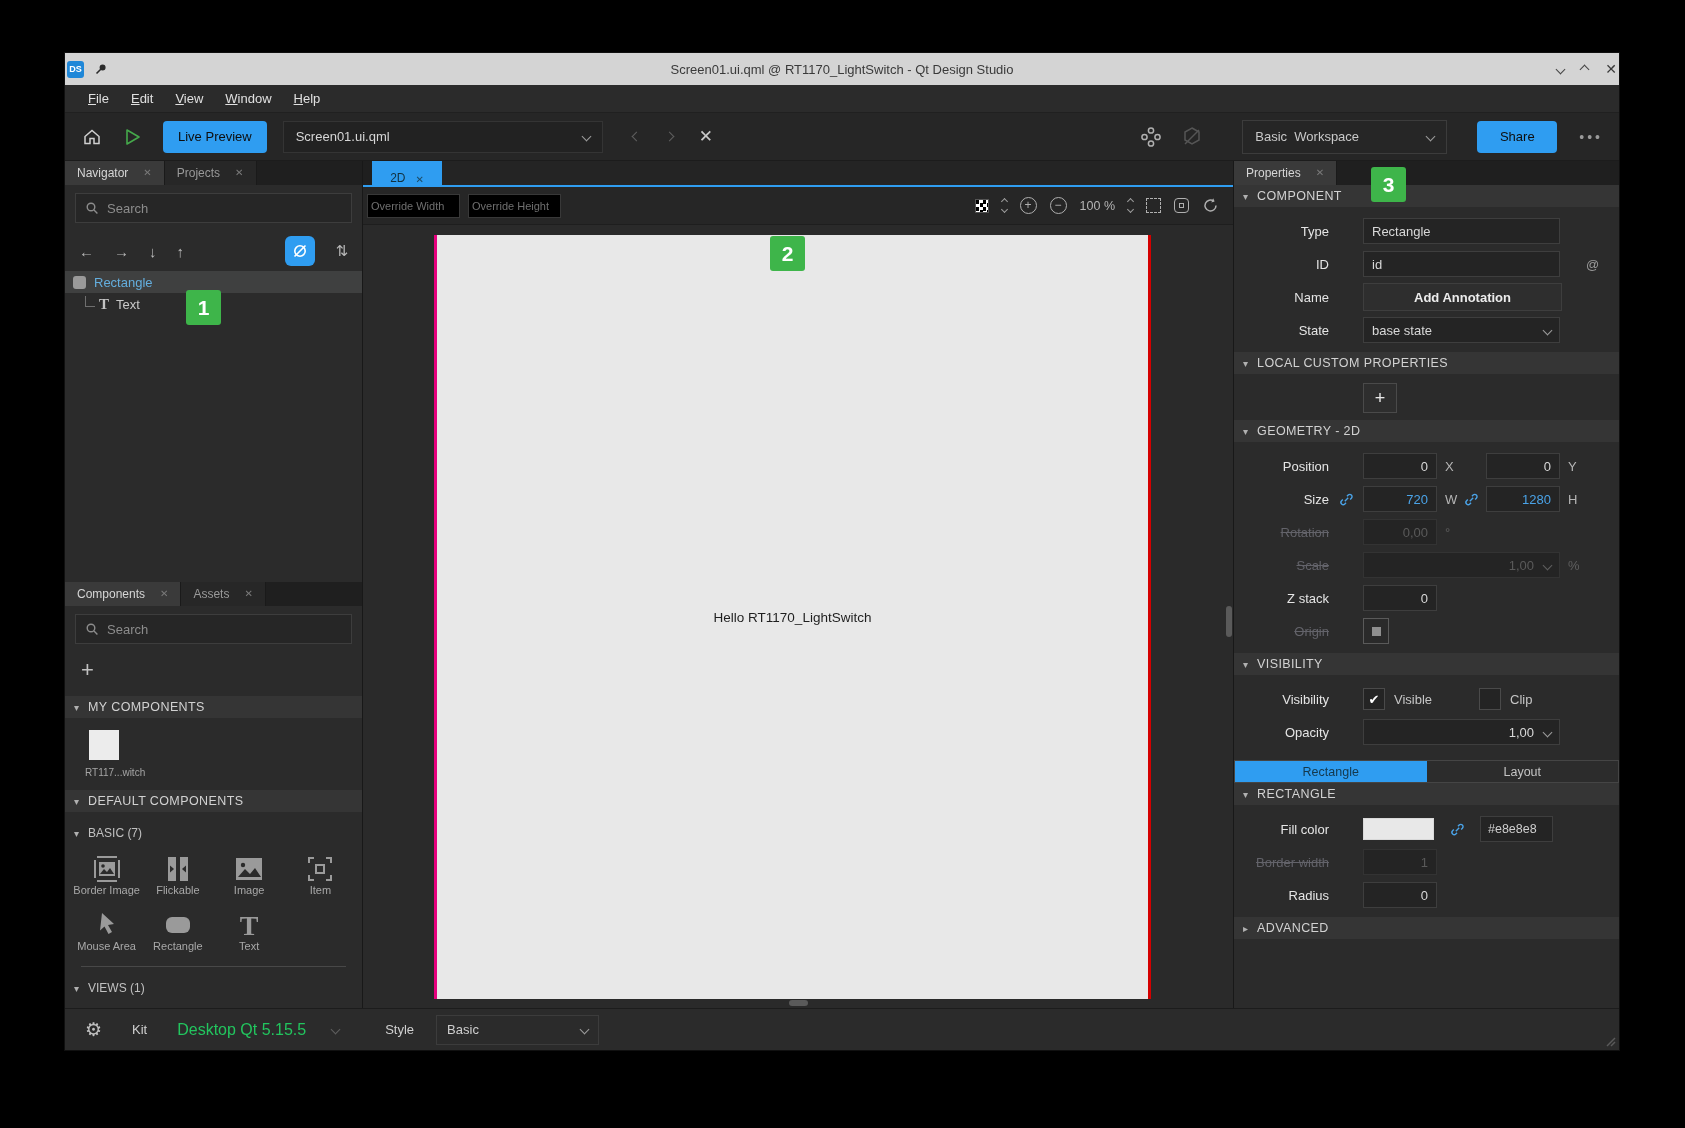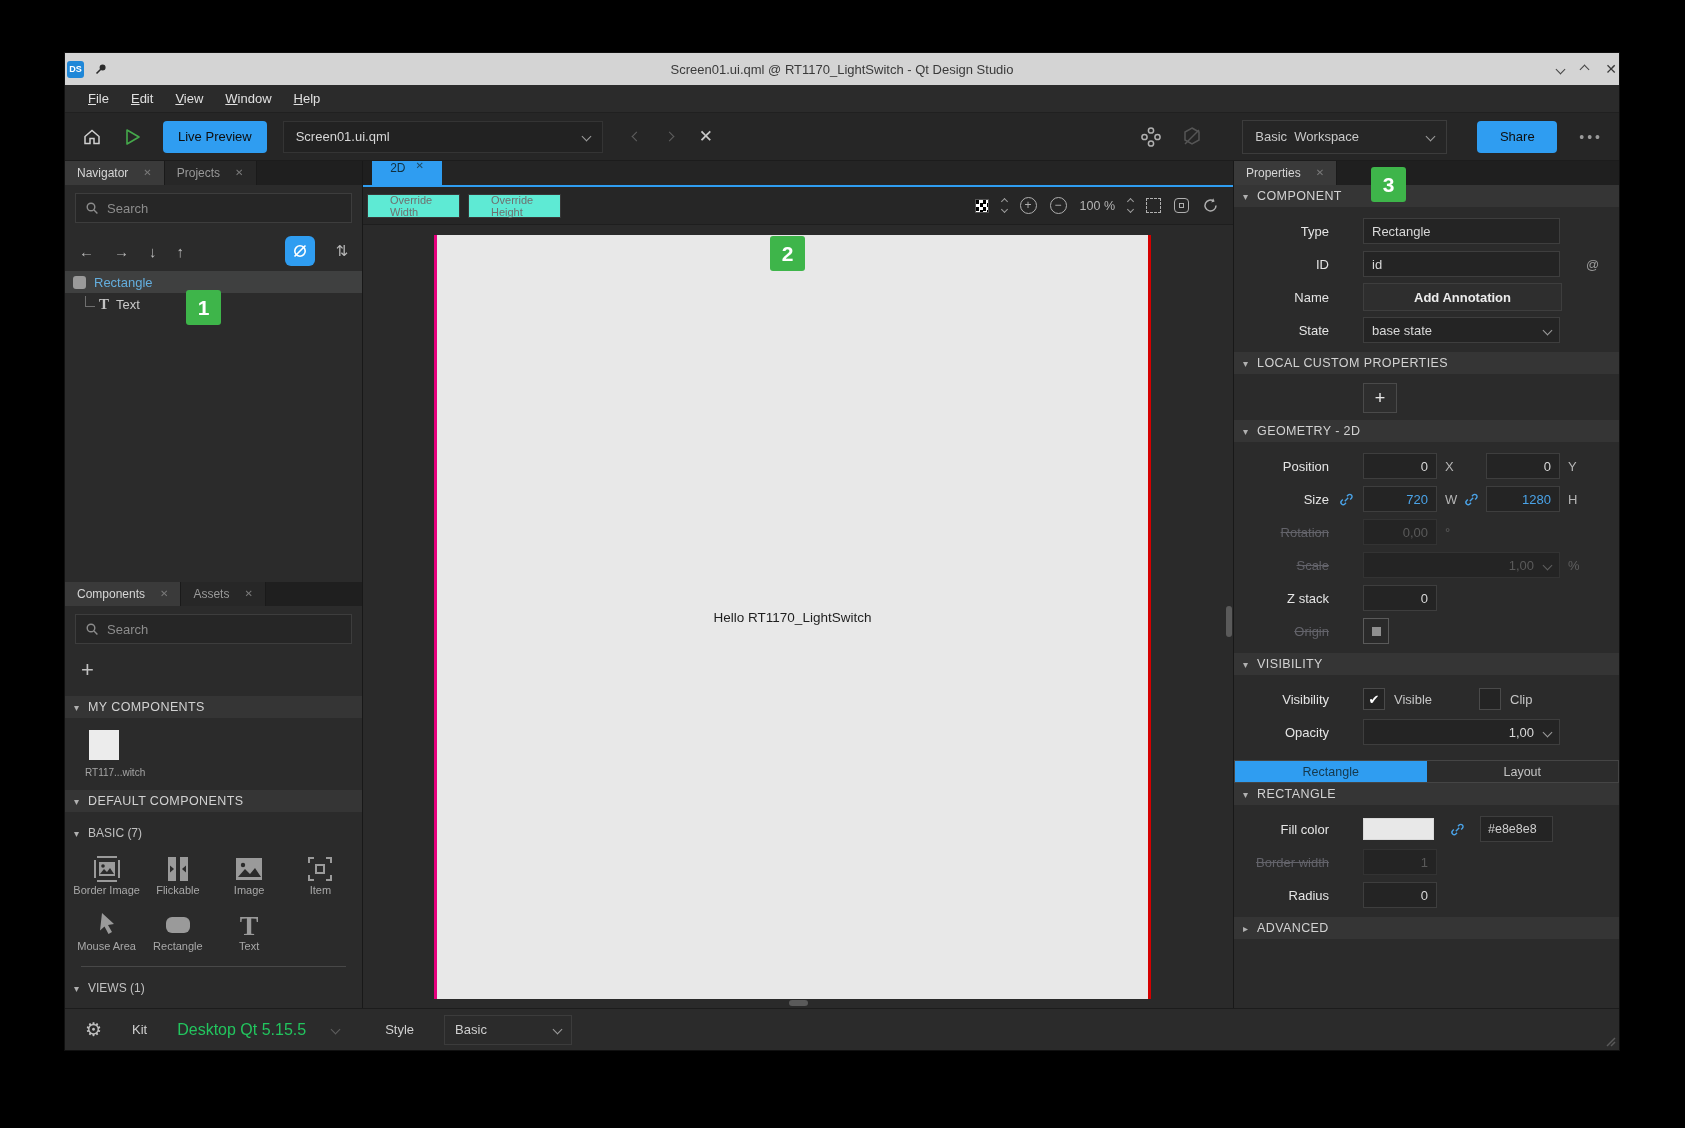--- a/index.html
+++ b/index.html
@@ -104,26 +104,26 @@
   .cgrid { display:grid; grid-template-columns:repeat(4,1fr); padding:10px 6px 0 6px; row-gap:14px; }
   .citem { display:flex; flex-direction:column; align-items:center; }
   .citem .clabel { color:#a8a8a8; font-size:11px; white-space:nowrap; }
   .cdivider { border-top:1px solid #484848; margin:14px 16px 0 16px; }
 
   
   .vtabs { height:26px; background:#242424; display:flex; flex:none;
     border-bottom:2px solid var(--accent,#2f9df1); }
   .vtab-spacer { width:9px; background:#1f1f1f; }
   .vtab { width:70px; background:var(--accent,#2f9df1); color:#11303f; font-size:12px;
-    display:flex; align-items:flex-start; justify-content:center; gap:10px; }
+    display:flex; align-items:flex-end; justify-content:center; gap:10px; }
   .vtab .tab-x { color:#1d4a63; }
   .canvas-toolbar { height:38px; background:#262626; border-bottom:1px solid #1e1e1e;
     display:flex; align-items:center; padding:0 4px 0 4px; gap:8px; flex:none; }
-  .ovr-input { width:93px; height:24px; background:#5eead4; border:1px solid #383838;
-    color:#6f6f6f; font-size:11px; display:flex; align-items:center; padding:0 22px; }
+  .ovr-input { width:93px; height:24px; background:#000000; border:1px solid #383838;
+    color:#6f6f6f; font-size:11px; display:flex; align-items:center; padding:0 3px; }
   .ct-right { margin-left:auto; display:flex; align-items:center; gap:13px; padding-right:10px; }
   .checker { width:14px; height:14px; border:1px solid #555;
     background:repeating-conic-gradient(#fff 0 25%, #000 0 50%); background-size:7px 7px; }
   .stepper { display:flex; flex-direction:column; gap:3px; align-items:center; }
   .stepper .chev { width:5px; height:5px; border-width:1.4px; border-color:#9d9d9d; }
   .circle-btn { width:17px; height:17px; border:1.5px solid #b0b0b0; border-radius:50%;
     color:#b0b0b0; font-size:12px; line-height:14px; text-align:center; }
   .zoom-label { color:#b5b5b5; font-size:12.5px; }
   .fit-ico { width:15px; height:15px; border:1.5px dashed #b0b0b0; }
   .frame-ico { width:15px; height:15px; border:1.5px solid #b0b0b0; border-radius:4px;
@@ -179,22 +179,22 @@
   .swatch { width:71px; height:22px; background:var(--fill_color,#e8e8e8); border:1px solid #d9d9d9; }
   .hexfield { width:73px; height:26px; background:#242424; border:1px solid #3e3e3e;
     color:#cfcfcf; font-size:12.5px; display:flex; align-items:center; padding:0 7px; }
 
   
   .statusbar { height:42px; background:#2b2b2b; border-top:1px solid #1c1c1c;
     display:flex; align-items:center; padding:0 20px; flex:none; position:relative; }
   .gear { color:#c0c0c0; font-size:19px; }
   .sb-label { color:#d0d0d0; font-size:13px; margin-left:30px; }
   .sb-dim { color:#22c55e; font-size:16px; margin-left:30px; }
-  .sb-combo { width:128px; height:30px; border:1px solid #3c3c3c; display:flex; align-items:center;
-    padding:0 10px; color:#cfcfcf; font-size:13px; margin-left:30px; }
+  .sb-combo { width:163px; height:30px; border:1px solid #3c3c3c; display:flex; align-items:center;
+    padding:0 10px; color:#cfcfcf; font-size:13px; margin-left:22px; }
   .sb-combo .chev { margin-left:auto; }
   .grip { position:absolute; right:3px; bottom:3px; width:14px; height:14px; }
 
   
   .badge { position:absolute; width:35px; height:35px; background:var(--badge_green,#3eb54a);
     border-radius:3px; color:#fff; font-weight:bold; font-size:21px; display:flex;
     align-items:center; justify-content:center; z-index:50; }
 </style>
 </head>
 <body>

